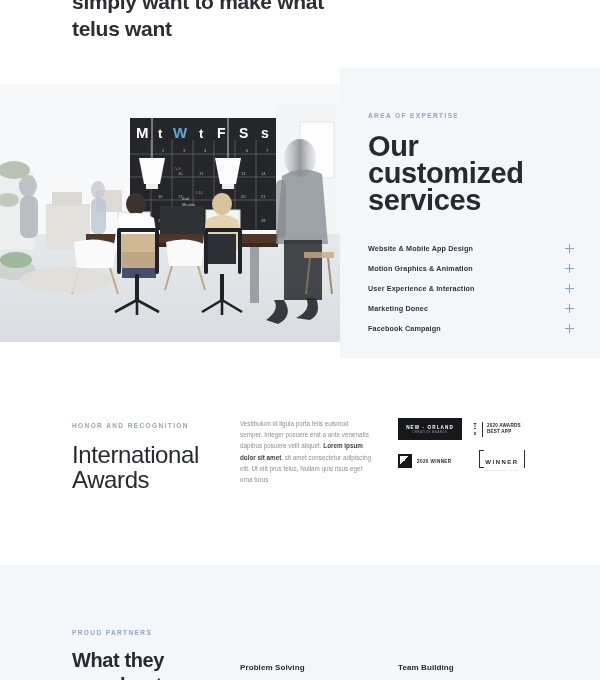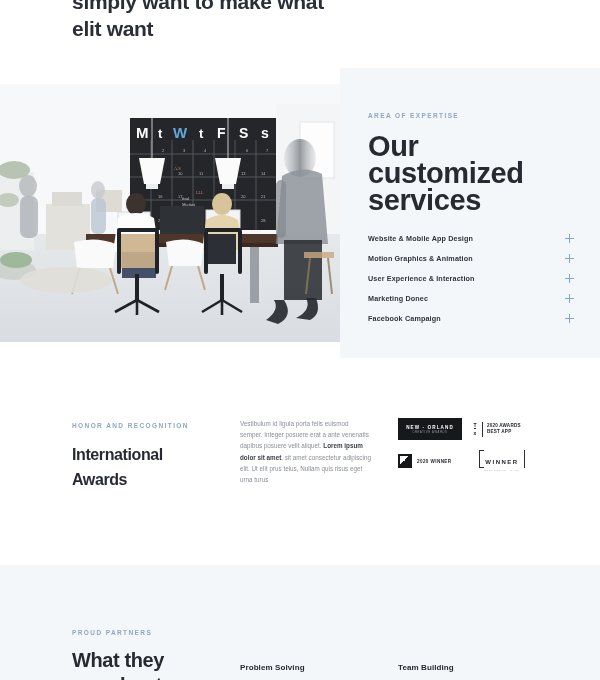--- a/index.html
+++ b/index.html
@@ -72,21 +72,21 @@
 
   .svc-panel h2 {
     margin-top: 14px;
     font-size: 29px;
     line-height: 27px;
     font-weight: 700;
     letter-spacing: -0.4px;
     color: #272a31;
   }
 
-  .svc-list { margin-top: 14px; }
+  .svc-list { margin-top: 24px; }
 
   .svc-item {
     display: flex;
     align-items: center;
     justify-content: space-between;
     height: 20px;
     margin-bottom: 0px;
   }
   .svc-item + .svc-item { margin-top: 0px; }
 
@@ -121,23 +121,23 @@
   }
 
   .aw-left {
     position: absolute;
     left: 72px;
     top: 22px;
     width: 160px;
   }
   .aw-left h2 {
     margin-top: 13px;
-    font-size: 16px;
+    font-size: 24px;
     line-height: 25px;
-    font-weight: 700;
+    font-weight: 400;
     letter-spacing: -0.4px;
     color: #272a31;
   }
 
   .aw-text {
     position: absolute;
     left: 240px;
     top: 18px;
     width: 132px;
     font-size: 6.3px;
@@ -278,21 +278,21 @@
     line-height: 11.2px;
     color: #8a8f99;
   }
 </style>
 </head>
 <body>
 
 <div class="hero-head">
   <h1>
     <span>simply want to make what</span><br>
-    <span>elit want</span>
+    <span>telus want</span>
   </h1>
 </div>
 
 <section class="services-band">
 
   <div class="photo">
     <svg viewBox="0 0 348 258" xmlns="http://www.w3.org/2000/svg">
       <defs>
         <linearGradient id="floor" x1="0" y1="0" x2="0" y2="1">
           <stop offset="0" stop-color="#e6e9ec"></stop>

